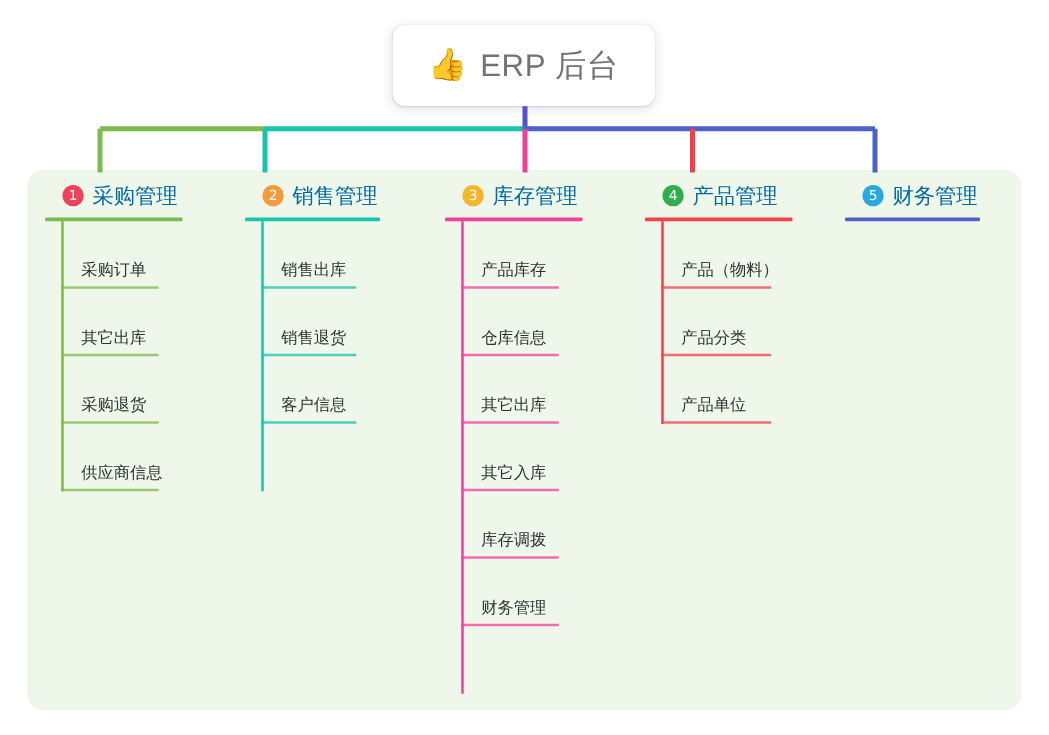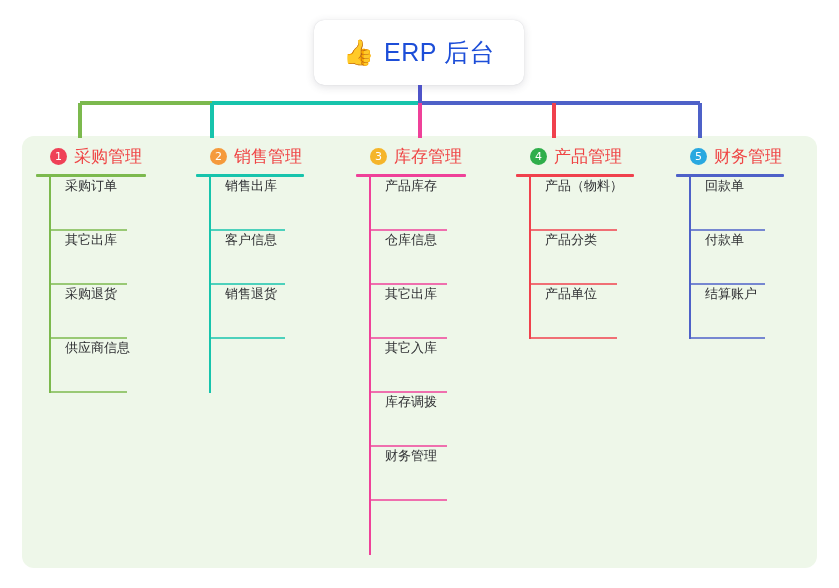--- a/index.html
+++ b/index.html
@@ -39,21 +39,21 @@
     gap: 10px;
     box-sizing: border-box;
   }
   .root-emoji {
     font-size: 25px;
     line-height: 1;
     display: inline-block;
   }
   .root-title {
     font-size: 25px;
-    color: #1d4ed8;
+    color: #737373;
     letter-spacing: 0.5px;
     white-space: nowrap;
   }
 
   
   .trunk {
     position: absolute;
     left: 418px;
     top: 85px;
     width: 4px;
@@ -106,21 +106,21 @@
     border-radius: 50%;
     color: #ffffff;
     font-size: 11px;
     line-height: 17px;
     text-align: center;
     font-family: "DejaVu Sans", sans-serif;
     flex: 0 0 auto;
   }
   .col-title {
     font-size: 17px;
-    color: #ef4444;
+    color: #0369a1;
   }
   .col-rule {
     height: 3px;
     margin-top: 6px;
     border-radius: 1px;
   }
 
   
   .leaf-wrap {
     position: relative;
@@ -130,21 +130,21 @@
     position: absolute;
     left: 13px;
     top: 0;
     width: 2px;
   }
   .leaf {
     position: relative;
     height: 54px;
     box-sizing: border-box;
     display: flex;
-    align-items: flex-start;
+    align-items: flex-end;
     padding-left: 29px;
   }
   .leaf-label {
     font-size: 13px;
     color: #2f3033;
     padding-bottom: 6px;
     white-space: nowrap;
   }
   .leaf-rule {
     position: absolute;
@@ -211,27 +211,27 @@
           <span class="col-title">销售管理</span>
         </div>
         <div class="col-rule" style="background: rgb(23, 196, 172); width: 108px;"></div>
         <div class="leaf-wrap">
           <div class="spine" style="background: rgb(23, 196, 172); height: 216px;"></div>
           <div class="leaf">
             <span class="leaf-label">销售出库</span>
             <div class="leaf-rule" style="background: rgb(23, 196, 172); width: 76px; opacity: 0.75;"></div>
           </div>
           <div class="leaf">
+            <span class="leaf-label">销售退货</span>
+            <div class="leaf-rule" style="background: rgb(23, 196, 172); width: 76px; opacity: 0.75;"></div>
+          </div>
+          <div class="leaf">
             <span class="leaf-label">客户信息</span>
             <div class="leaf-rule" style="background: rgb(23, 196, 172); width: 76px; opacity: 0.75;"></div>
           </div>
-          <div class="leaf">
-            <span class="leaf-label">销售退货</span>
-            <div class="leaf-rule" style="background: rgb(23, 196, 172); width: 76px; opacity: 0.75;"></div>
-          </div>
         </div>
       </div>
       <div class="column" style="left: 356px; width: 150px;">
         <div class="col-header">
           <span class="col-badge" style="background: rgb(245, 181, 42);">3</span>
           <span class="col-title">库存管理</span>
         </div>
         <div class="col-rule" style="background: rgb(239, 65, 153); width: 110px;"></div>
         <div class="leaf-wrap">
           <div class="spine" style="background: rgb(239, 65, 153); height: 378px;"></div>
@@ -282,31 +282,16 @@
             <div class="leaf-rule" style="background: rgb(240, 65, 77); width: 88px; opacity: 0.75;"></div>
           </div>
         </div>
       </div>
       <div class="column" style="left: 676px; width: 140px;">
         <div class="col-header">
           <span class="col-badge" style="background: rgb(41, 168, 224);">5</span>
           <span class="col-title">财务管理</span>
         </div>
         <div class="col-rule" style="background: rgb(78, 97, 200); width: 108px;"></div>
-        <div class="leaf-wrap">
-          <div class="spine" style="background: rgb(78, 97, 200); height: 162px;"></div>
-          <div class="leaf">
-            <span class="leaf-label">回款单</span>
-            <div class="leaf-rule" style="background: rgb(78, 97, 200); width: 76px; opacity: 0.75;"></div>
-          </div>
-          <div class="leaf">
-            <span class="leaf-label">付款单</span>
-            <div class="leaf-rule" style="background: rgb(78, 97, 200); width: 76px; opacity: 0.75;"></div>
-          </div>
-          <div class="leaf">
-            <span class="leaf-label">结算账户</span>
-            <div class="leaf-rule" style="background: rgb(78, 97, 200); width: 76px; opacity: 0.75;"></div>
-          </div>
-        </div>
       </div>
     </div>
 
 </div>
 
 </body></html>

